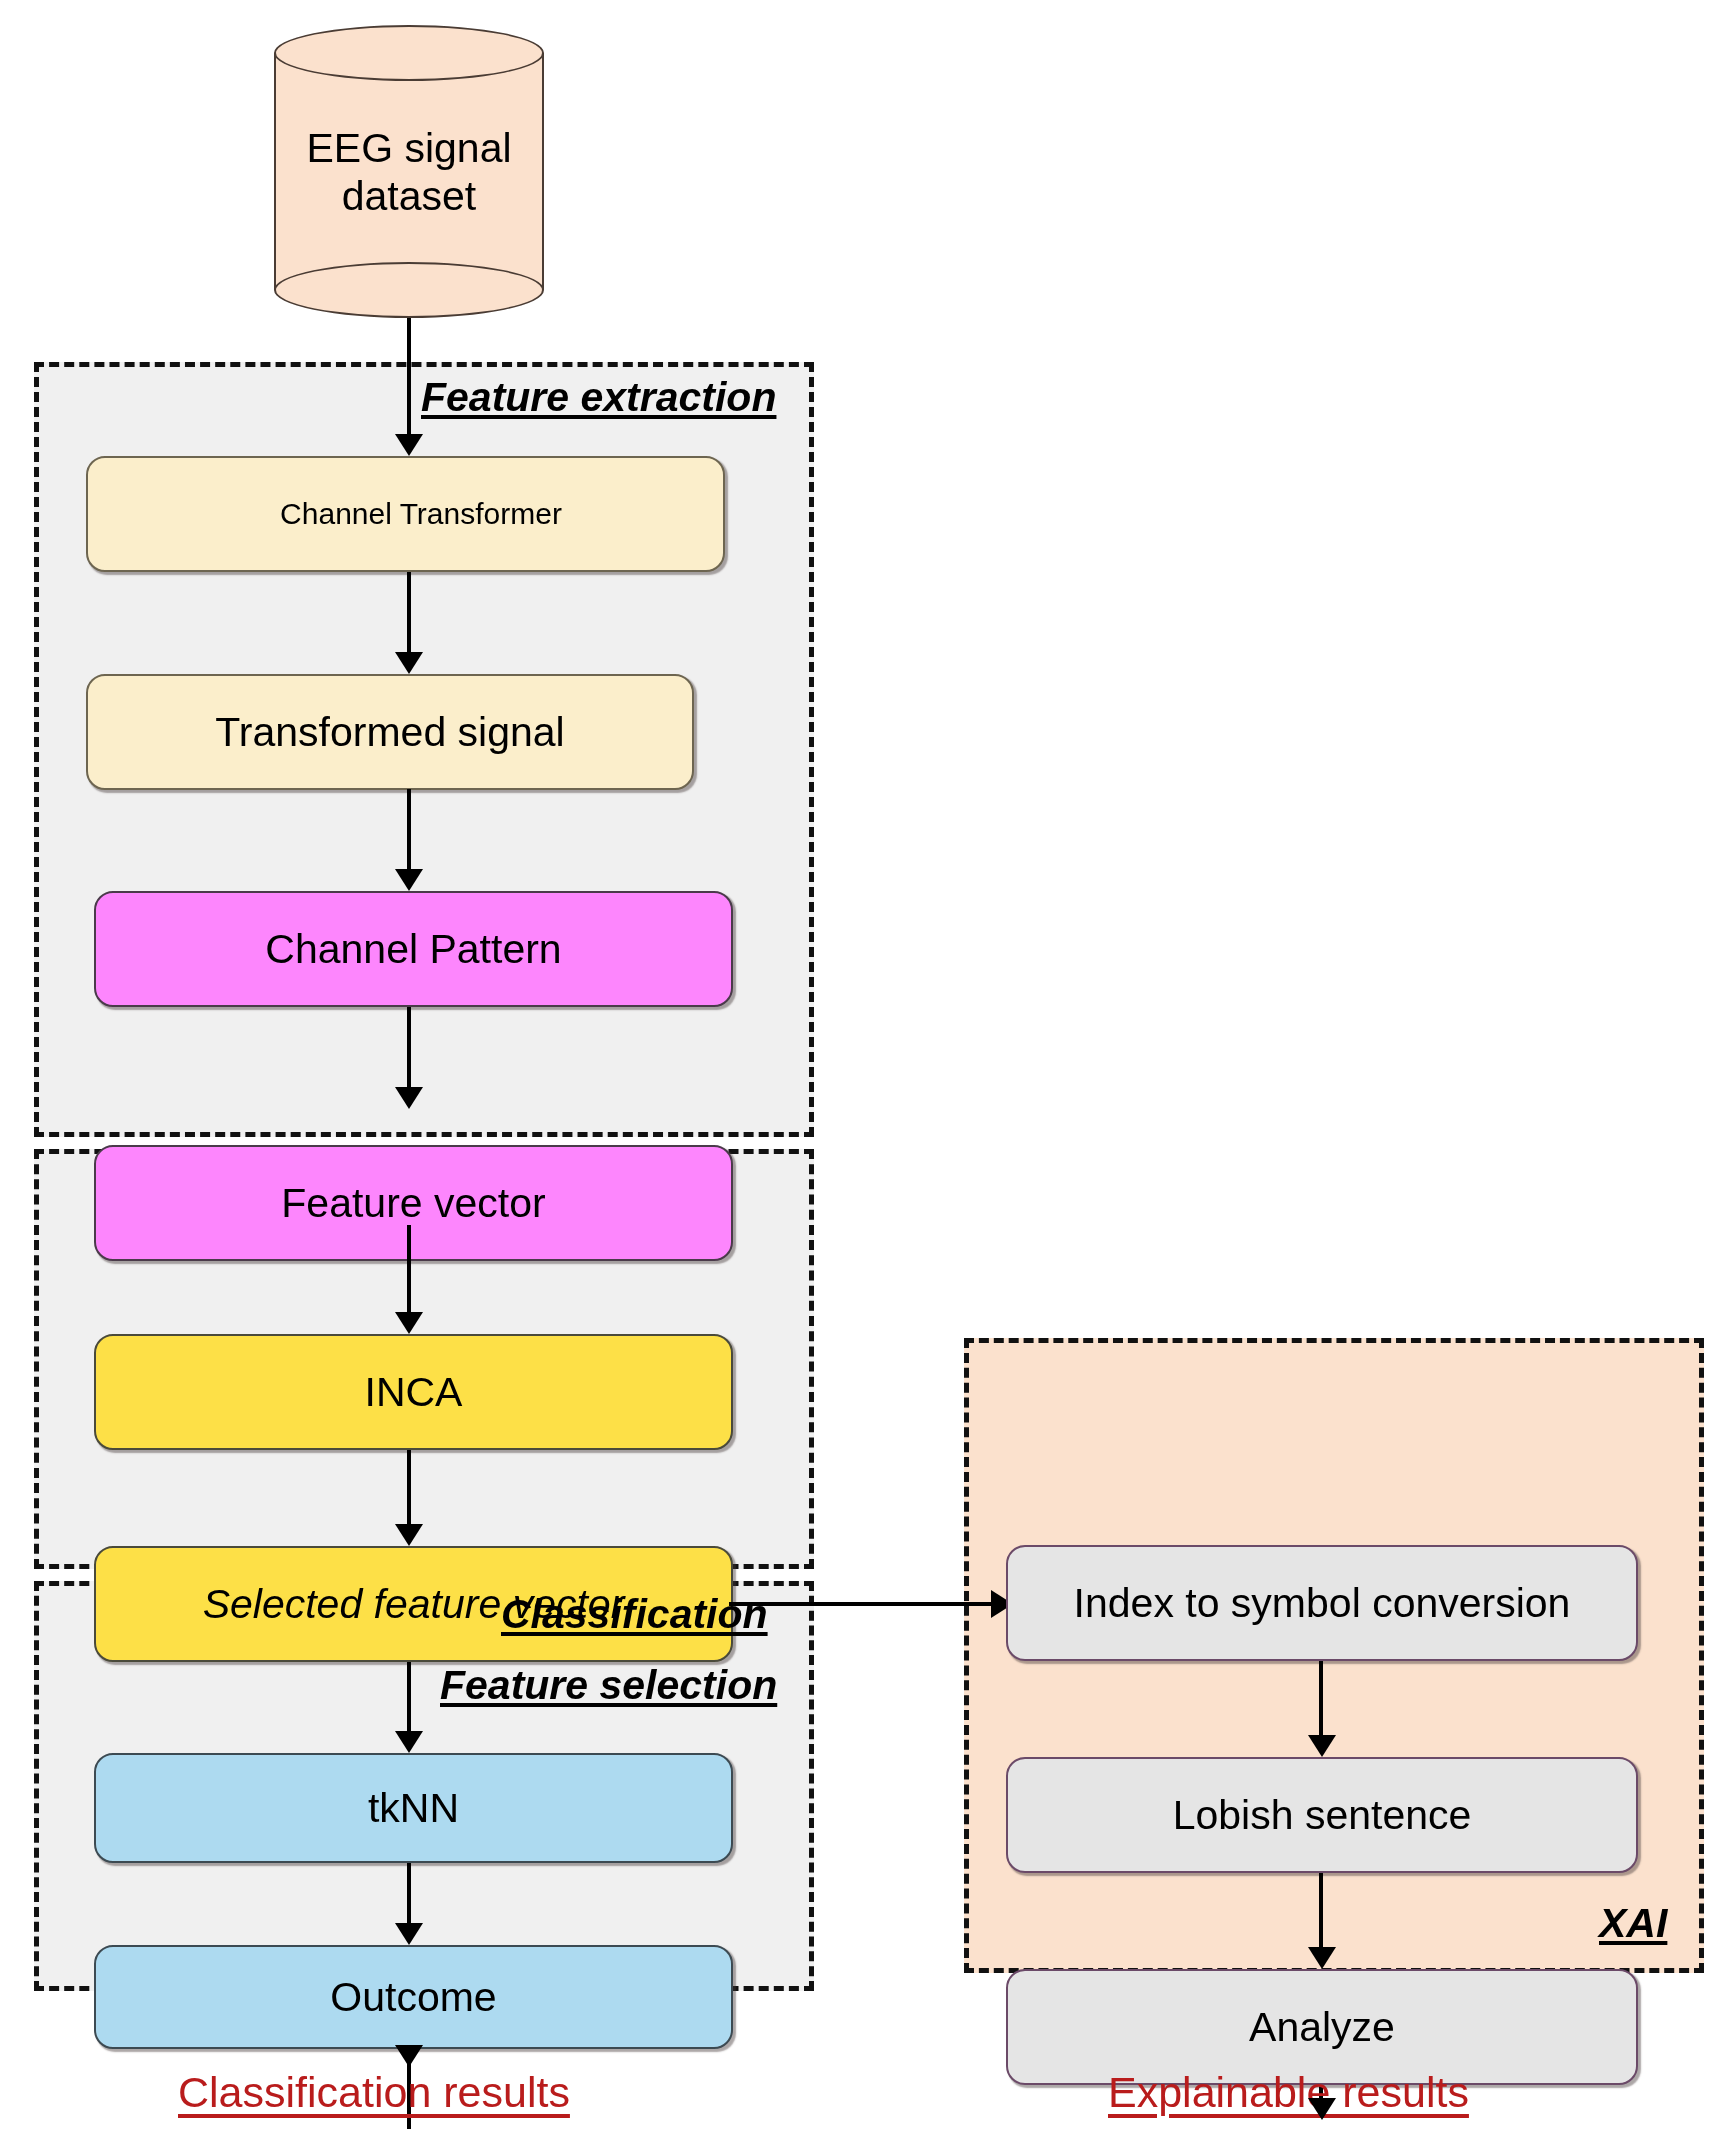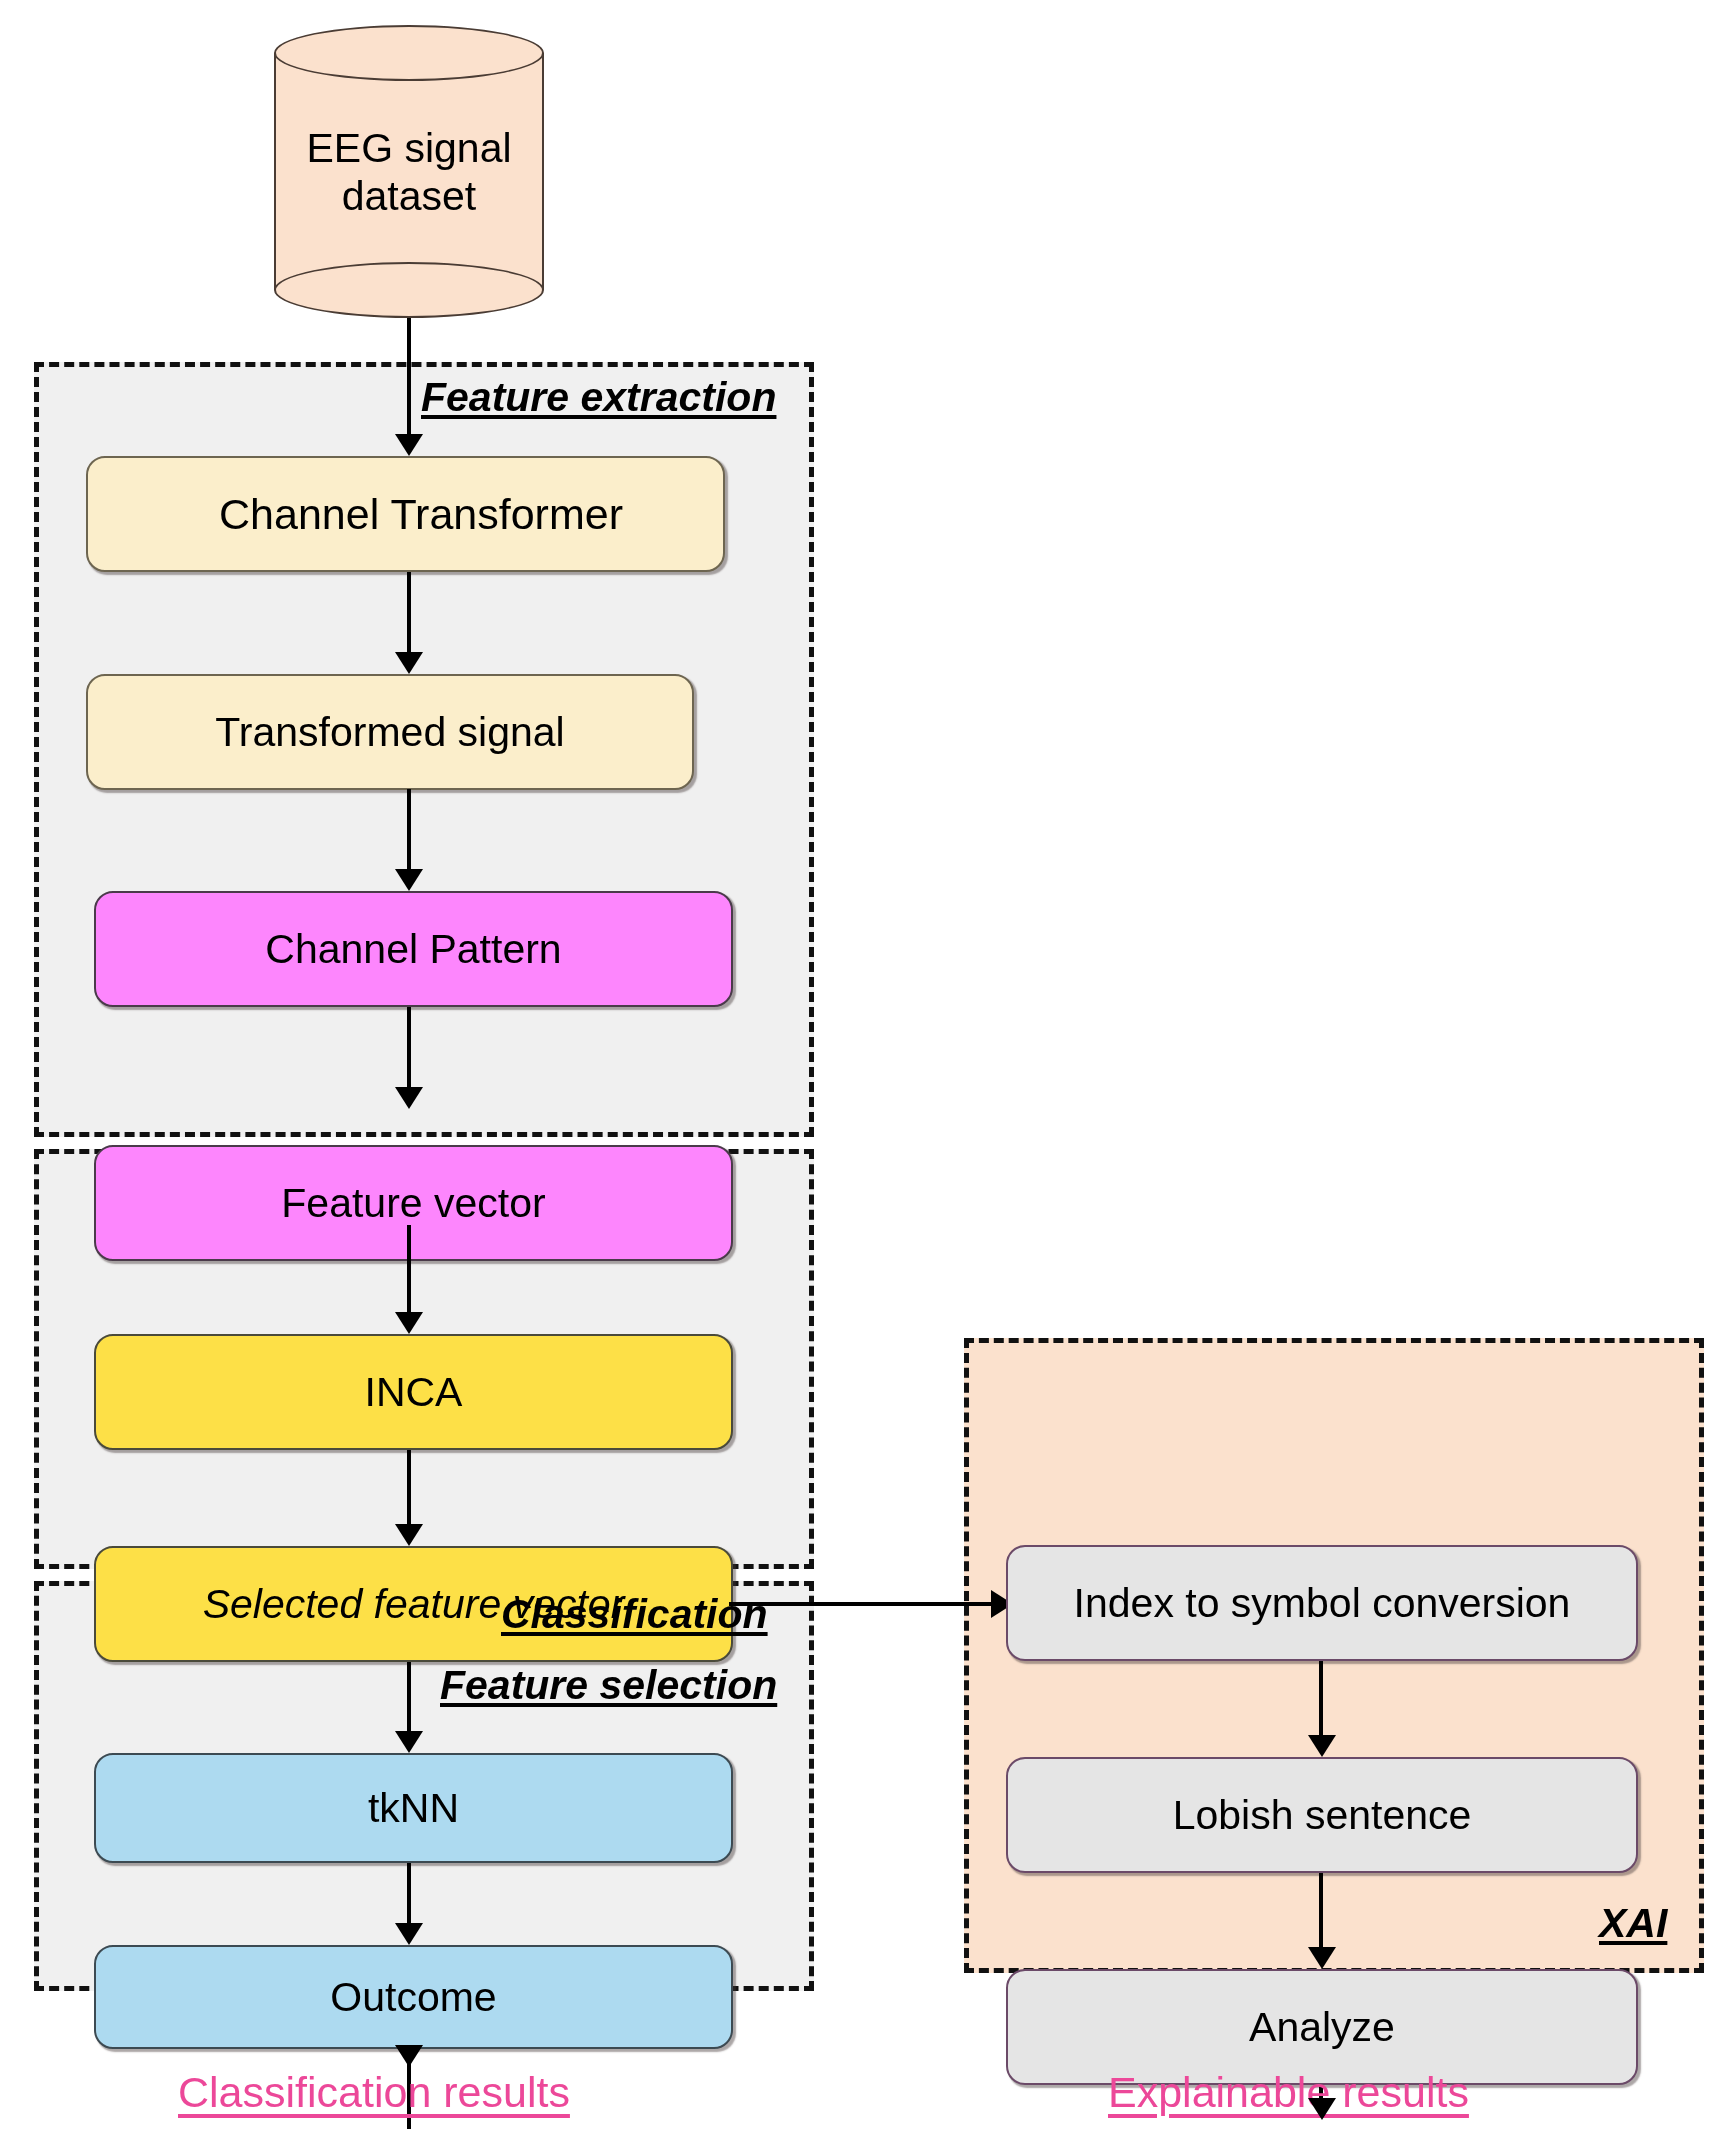--- a/index.html
+++ b/index.html
@@ -124,21 +124,21 @@
     width: 0;
     height: 0;
     border-top: 14px solid transparent;
     border-bottom: 14px solid transparent;
     border-left: 22px solid #000000;
   }
 
   
   .result-label {
     position: absolute;
-    color: #ec4899;
+    color: #b91c1c;
     white-space: nowrap;
     text-decoration: underline;
     text-underline-offset: 6.6px;
     text-decoration-thickness: 3.7px;
     line-height: 1;
   }
 </style>
 </head>
 <body>
 
@@ -160,21 +160,21 @@
       <div>EEG signal</div>
       <div>dataset</div>
     </div>
   </div>
 
   <div class="vline" style="left:407px; top:308px; height:129px;"></div>
   <div class="arrowhead-down" style="left:395px; top:434px;"></div>
 
   <div class="caption" style="left:421px; top:377px; font-size:41px;font-style:italic;">Feature extraction</div>
 
-  <div class="node node-cream" style="left:86px; top:456px; width:639px; height:116px; font-size:43px;padding-left:31px;">
+  <div class="node node-cream" style="left:86px; top:456px; width:639px; height:116px; font-size:30px;padding-left:31px;">
     <span>Channel Transformer</span>
   </div>
 
   <div class="vline" style="left:407px; top:572px; height:83px;"></div>
   <div class="arrowhead-down" style="left:395px; top:652px;"></div>
 
   <div class="node node-cream" style="left:86px; top:674px; width:608px; height:116px; font-size:41px;">
     <span>Transformed signal</span>
   </div>
 

